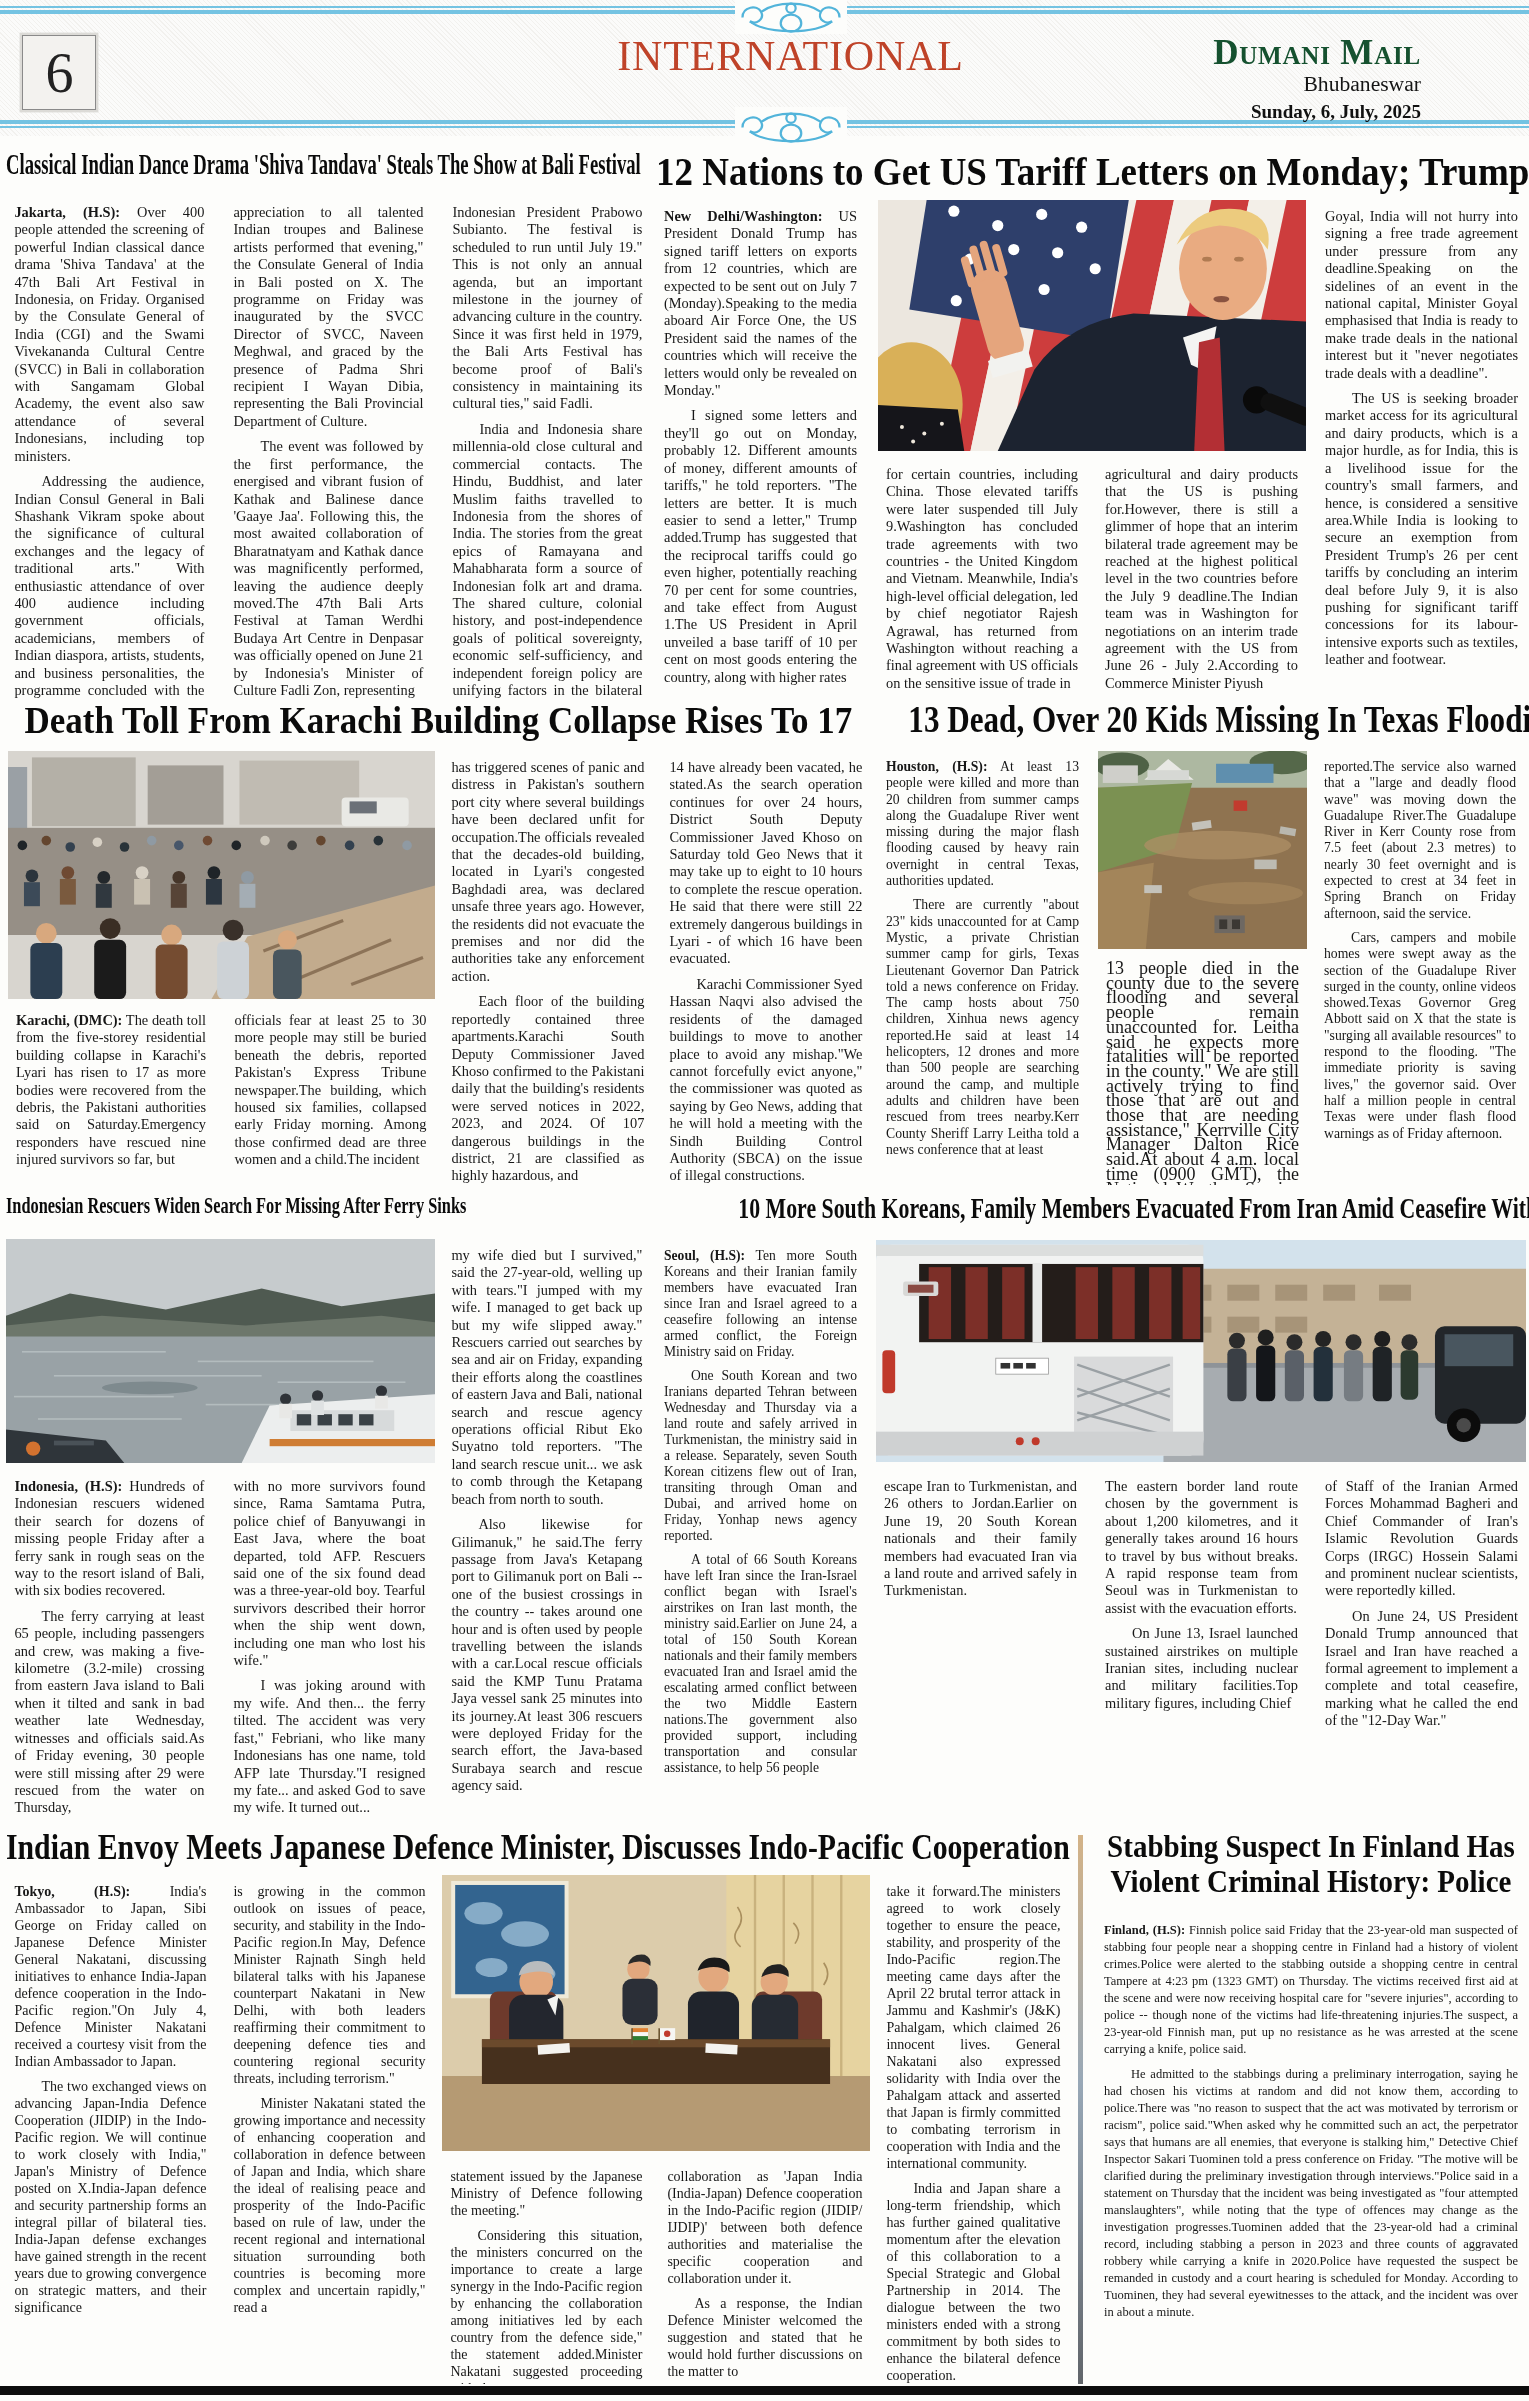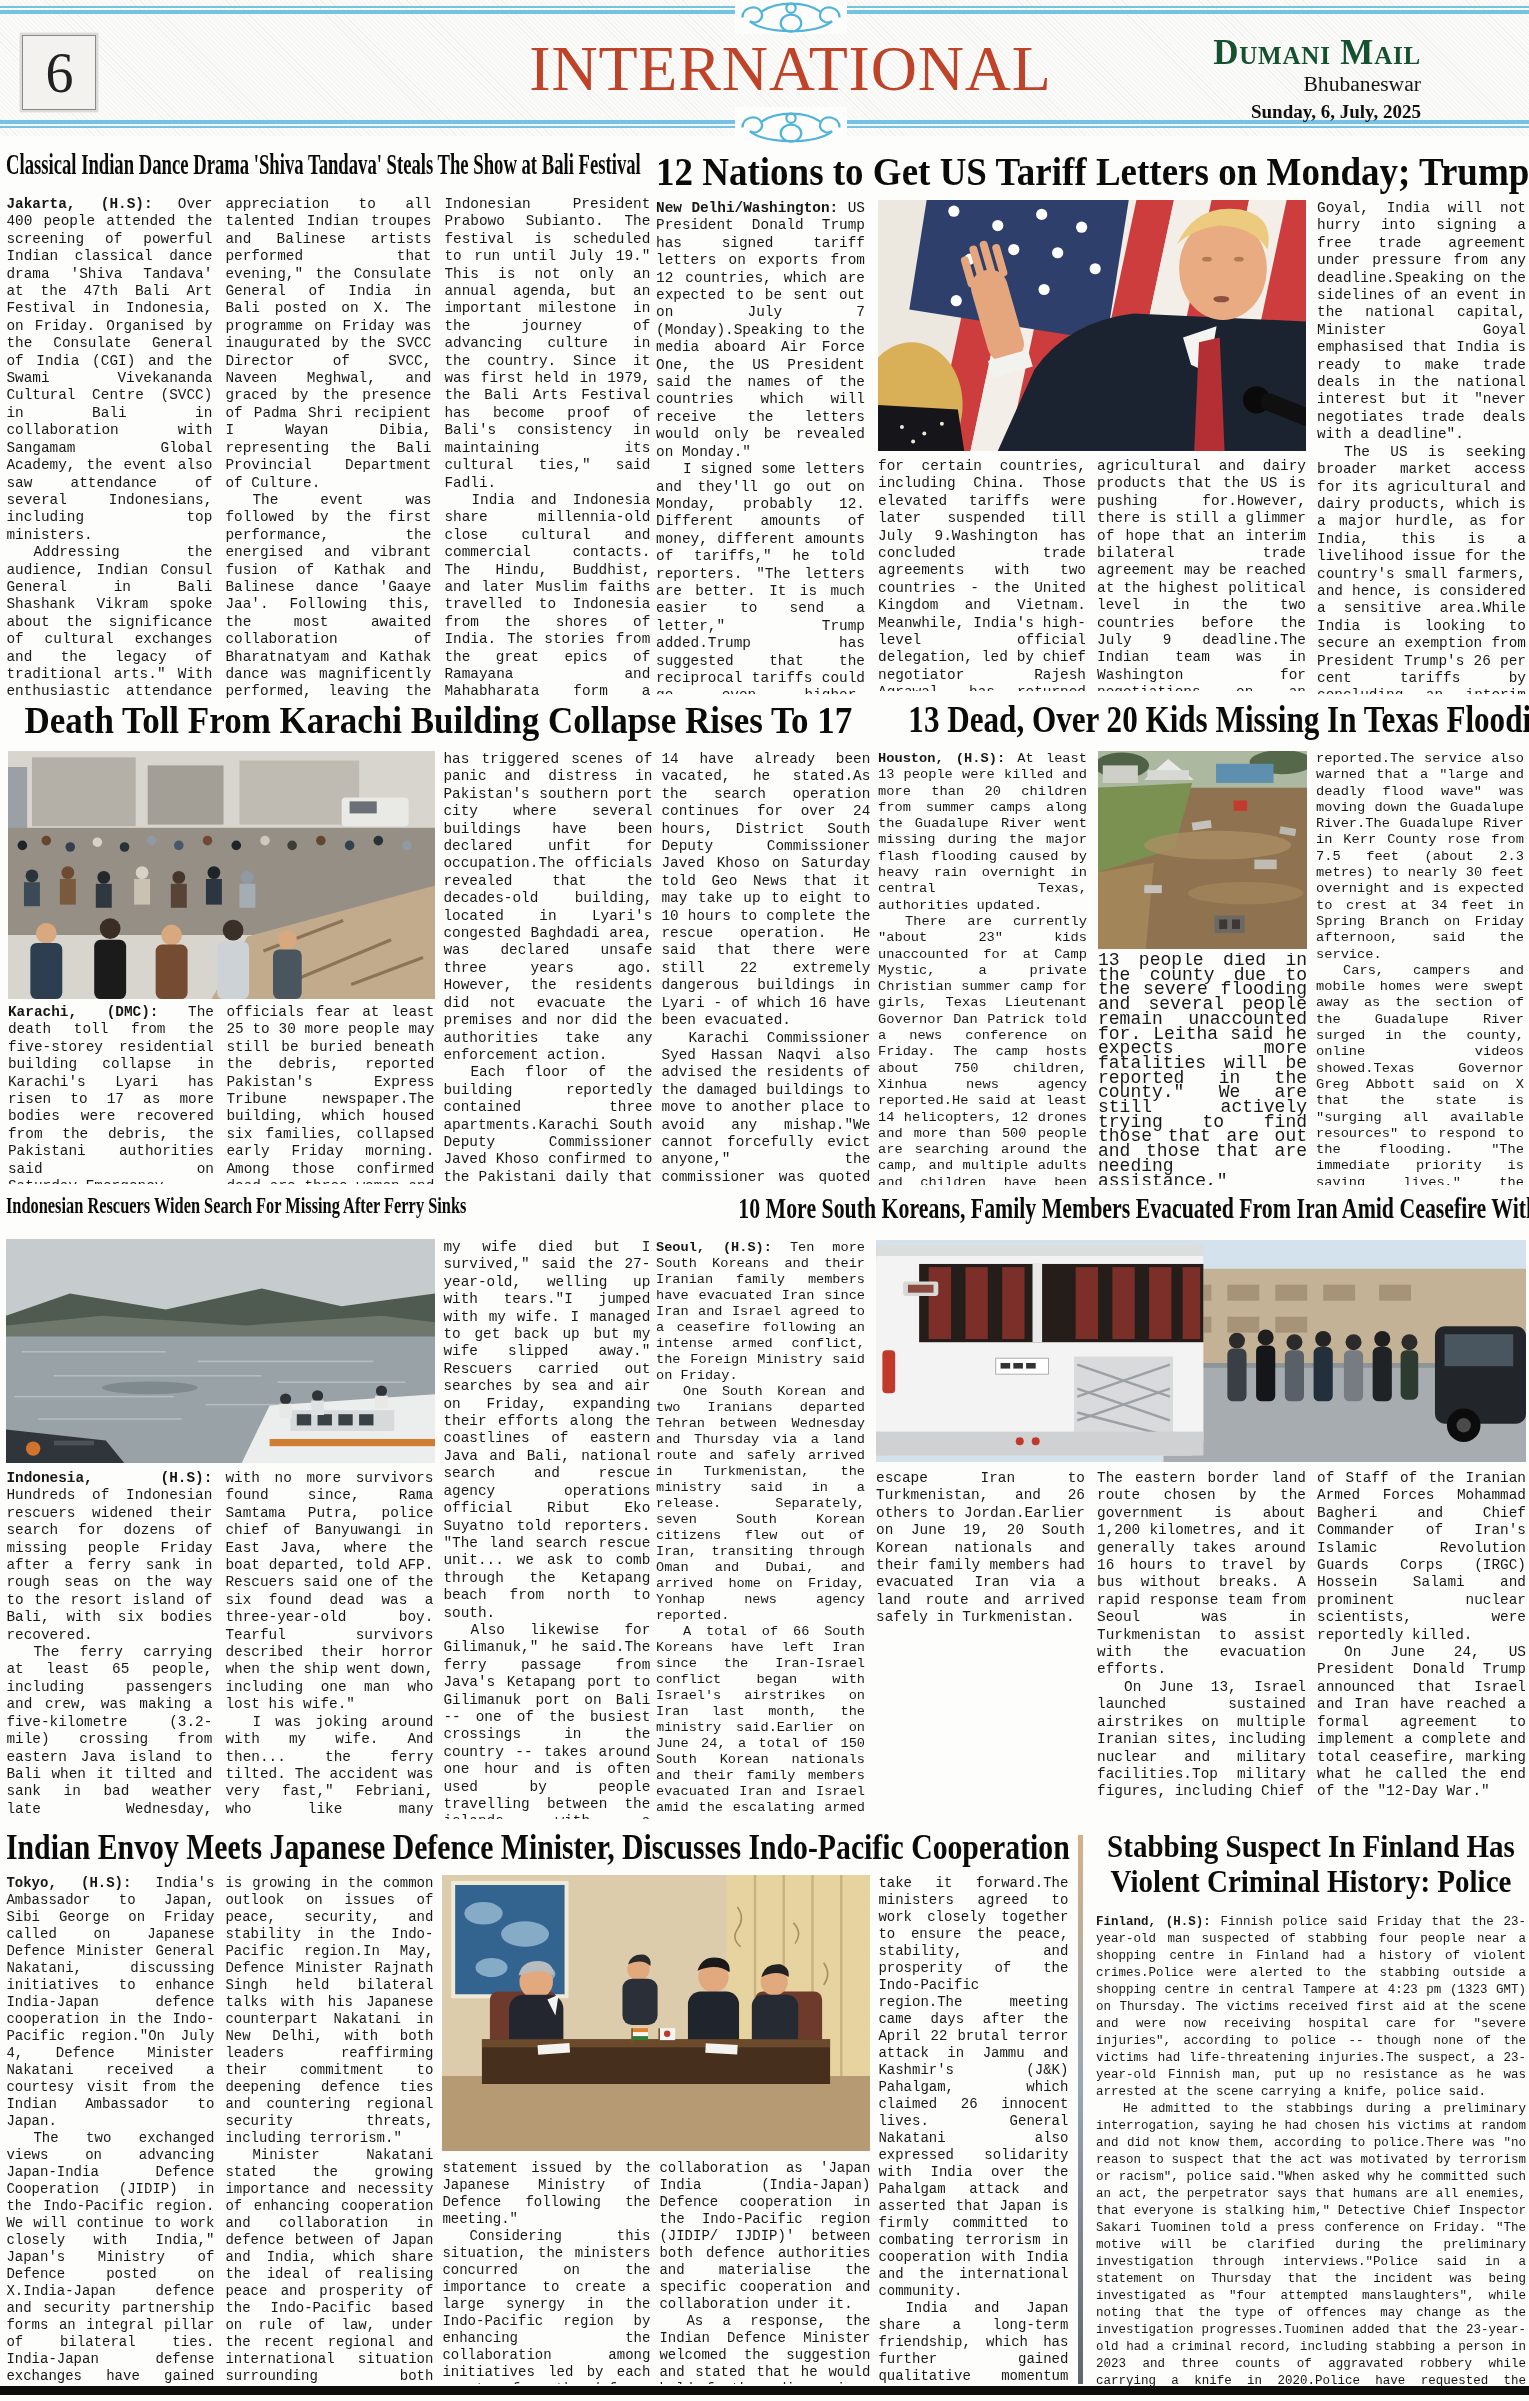--- a/index.html
+++ b/index.html
@@ -10,33 +10,33 @@
     background:repeating-linear-gradient(45deg,#fbfbfa 0 2.4px,#f2f1ee 2.4px 3.2px);}
   .rule{position:absolute;left:0;width:1529px;background:#74c3e2;}
   #rule-t1{top:6.4px;height:1.6px}#rule-t2{top:10.4px;height:4px}
   #rule-b1{top:120px;height:4px}#rule-b2{top:126px;height:1.6px}
   .orn{position:absolute;left:735px;width:112px;height:37px;background:#fdfdfb;text-align:center}
   #orn-top{top:-3.2px}#orn-bot{top:107px}
   #pagenum-box{position:absolute;left:22.4px;top:35px;width:72px;height:73px;background:#f3f2ef;
     border:1.6px solid #8a8a8a;box-shadow:0 0 0 2.4px #dcdbd7;display:flex;align-items:center;justify-content:center;
     font-size:56px;color:#222;}
   #section-title{position:absolute;left:447px;top:32px;width:687px;text-align:center;
-    font-size:64px;letter-spacing:0.8px;color:#bf4329;white-space:nowrap;}
+    font-size:42px;letter-spacing:0.8px;color:#bf4329;white-space:nowrap;}
   #masthead{position:absolute;left:1110px;top:34px;width:311px;text-align:right;}
   #masthead .paper{font-variant:small-caps;font-weight:bold;font-size:35px;line-height:37px;color:#15512f;letter-spacing:0.8px;}
   #masthead .city{font-size:21.6px;line-height:27px;color:#141414;}
   #masthead .date{font-size:19px;line-height:27px;font-weight:bold;color:#111;}
   
   .art{position:absolute;}
   .hl{margin:0;font-weight:bold;color:#0b0b0b;white-space:nowrap;overflow:visible;}
   .fit{display:inline-block;white-space:nowrap;transform-origin:left center;}
   .ctr{text-align:center}
   .ctr .fit{transform-origin:center center}
   .col{position:absolute;overflow:hidden;text-align:justify;font-size:14.4px;line-height:17.4px;color:#171717;}
-  .bp{margin:0;padding:0;font-family:Liberation Mono, monospace;}
+  .bp{margin:8px;padding:0;}
   .ind{text-indent:27px;}
   .dl{font-weight:bold;}
   .ph{position:absolute;overflow:hidden;background:#d8d8d4;}
   .ph svg{display:block;width:100%;height:100%;}
 
   .art-a{left:6.4px;top:150px;width:644px;height:551px}
   .hlA{font-size:26px;height:42px}
   .art-a .c1{left:0;top:46px;width:206px;height:502px}
   .art-a .c2{left:219px;top:46px;width:206px;height:502px}
   .art-a .c3{left:438px;top:46px;width:206px;height:502px}

